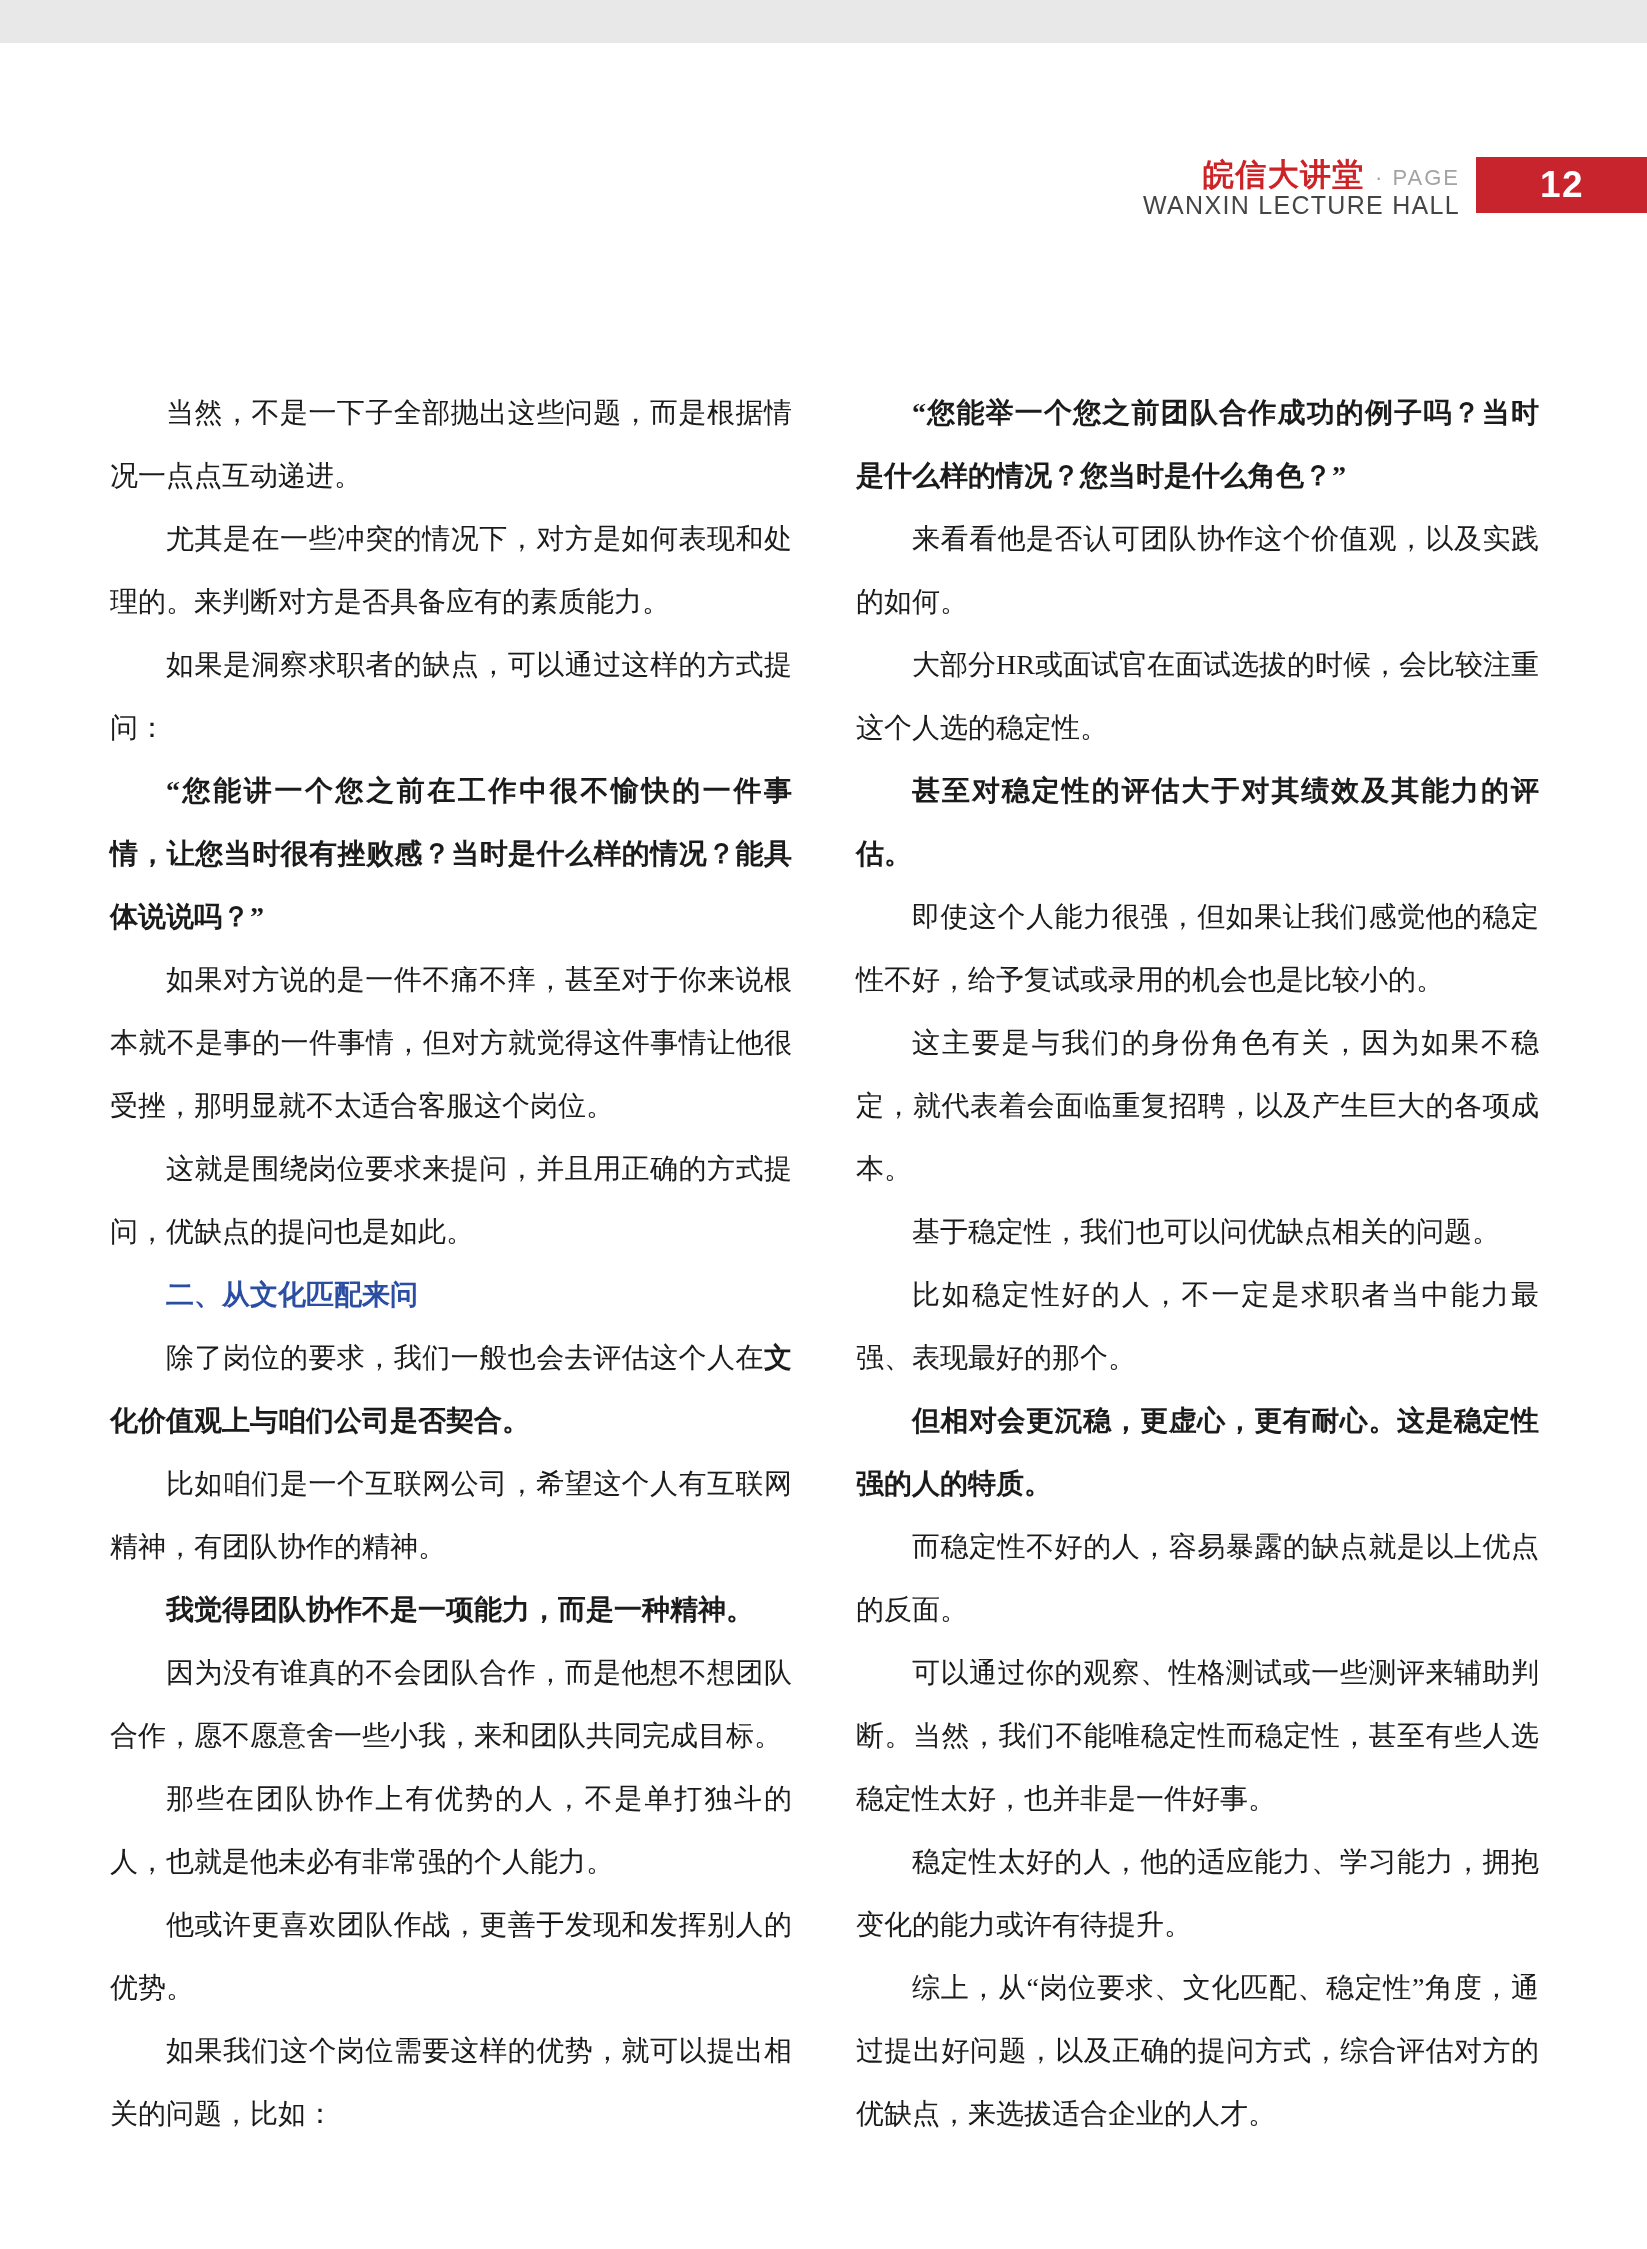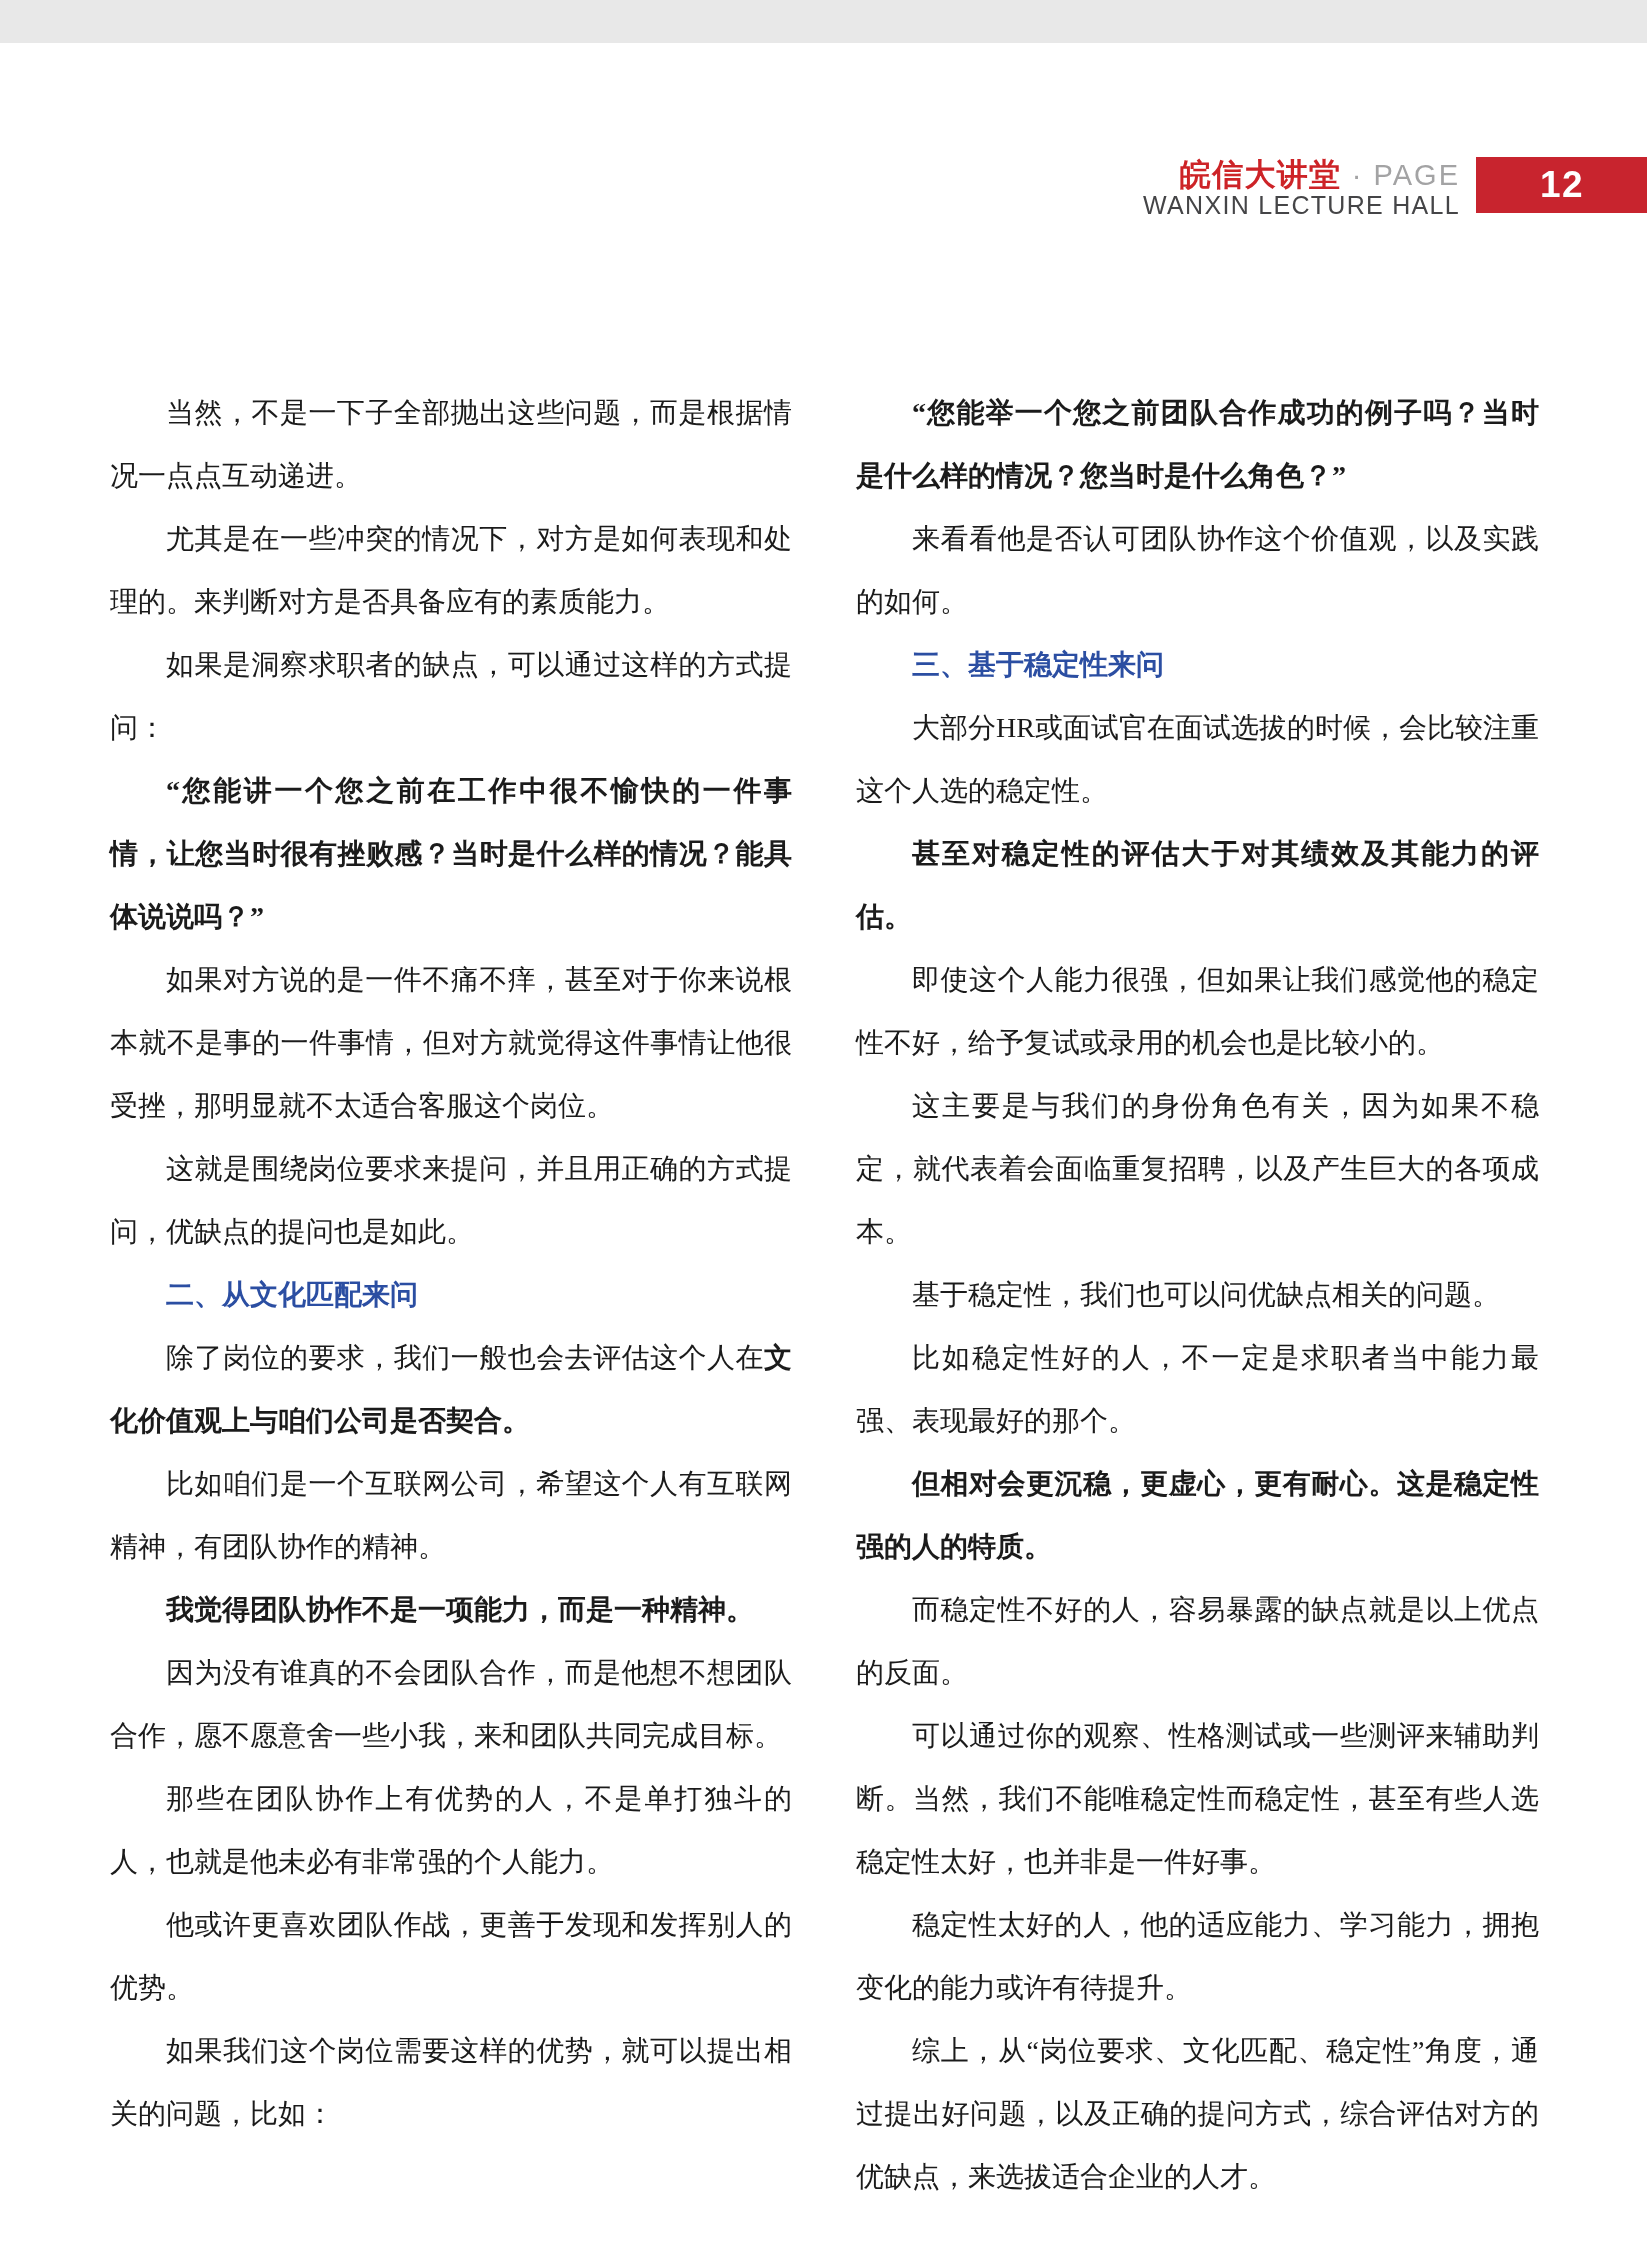--- a/index.html
+++ b/index.html
@@ -23,21 +23,21 @@
     font-family:"Liberation Sans","DejaVu Sans",sans-serif;
     white-space:nowrap;
   }
   .hdr-cn{
     font-size:31px;
     font-weight:bold;
     color:#cd2327;
     letter-spacing:1.3px;
   }
   .hdr-page{
-    font-size:29px;
+    font-size:22px;
     font-weight:normal;
     color:#a3a3a4;
     letter-spacing:2px;
   }
   .hdr-line2{
     position:absolute;
     top:148px;
     right:187px;
     font-family:"Liberation Sans","DejaVu Sans",sans-serif;
     font-size:25px;
@@ -114,21 +114,20 @@
       <p class="para"><span>比如咱们是一个互联网公司，希望这个人有互联网精神，有团队协作的精神。</span></p>
       <p class="para"><span class="b">我觉得团队协作不是一项能力，而是一种精神。</span></p>
       <p class="para"><span>因为没有谁真的不会团队合作，而是他想不想团队合作，愿不愿意舍一些小我，来和团队共同完成目标。</span></p>
       <p class="para"><span>那些在团队协作上有优势的人，不是单打独斗的人，也就是他未必有非常强的个人能力。</span></p>
       <p class="para"><span>他或许更喜欢团队作战，更善于发现和发挥别人的优势。</span></p>
       <p class="para"><span>如果我们这个岗位需要这样的优势，就可以提出相关的问题，比如：</span></p>
     </div>
   <div class="col col-right">
       <p class="para"><span class="b">“您能举一个您之前团队合作成功的例子吗？当时是什么样的情况？您当时是什么角色？”</span></p>
       <p class="para"><span>来看看他是否认可团队协作这个价值观，以及实践的如何。</span></p>
-      <p class="para heading"><span class="b">三、基于稳定性来问</span></p>
       <p class="para"><span>大部分HR或面试官在面试选拔的时候，会比较注重这个人选的稳定性。</span></p>
       <p class="para"><span class="b">甚至对稳定性的评估大于对其绩效及其能力的评估。</span></p>
       <p class="para"><span>即使这个人能力很强，但如果让我们感觉他的稳定性不好，给予复试或录用的机会也是比较小的。</span></p>
       <p class="para"><span>这主要是与我们的身份角色有关，因为如果不稳定，就代表着会面临重复招聘，以及产生巨大的各项成本。</span></p>
       <p class="para"><span>基于稳定性，我们也可以问优缺点相关的问题。</span></p>
       <p class="para"><span>比如稳定性好的人，不一定是求职者当中能力最强、表现最好的那个。</span></p>
       <p class="para"><span class="b">但相对会更沉稳，更虚心，更有耐心。这是稳定性强的人的特质。</span></p>
       <p class="para"><span>而稳定性不好的人，容易暴露的缺点就是以上优点的反面。</span></p>
       <p class="para"><span>可以通过你的观察、性格测试或一些测评来辅助判断。当然，我们不能唯稳定性而稳定性，甚至有些人选稳定性太好，也并非是一件好事。</span></p>
       <p class="para"><span>稳定性太好的人，他的适应能力、学习能力，拥抱变化的能力或许有待提升。</span></p>

